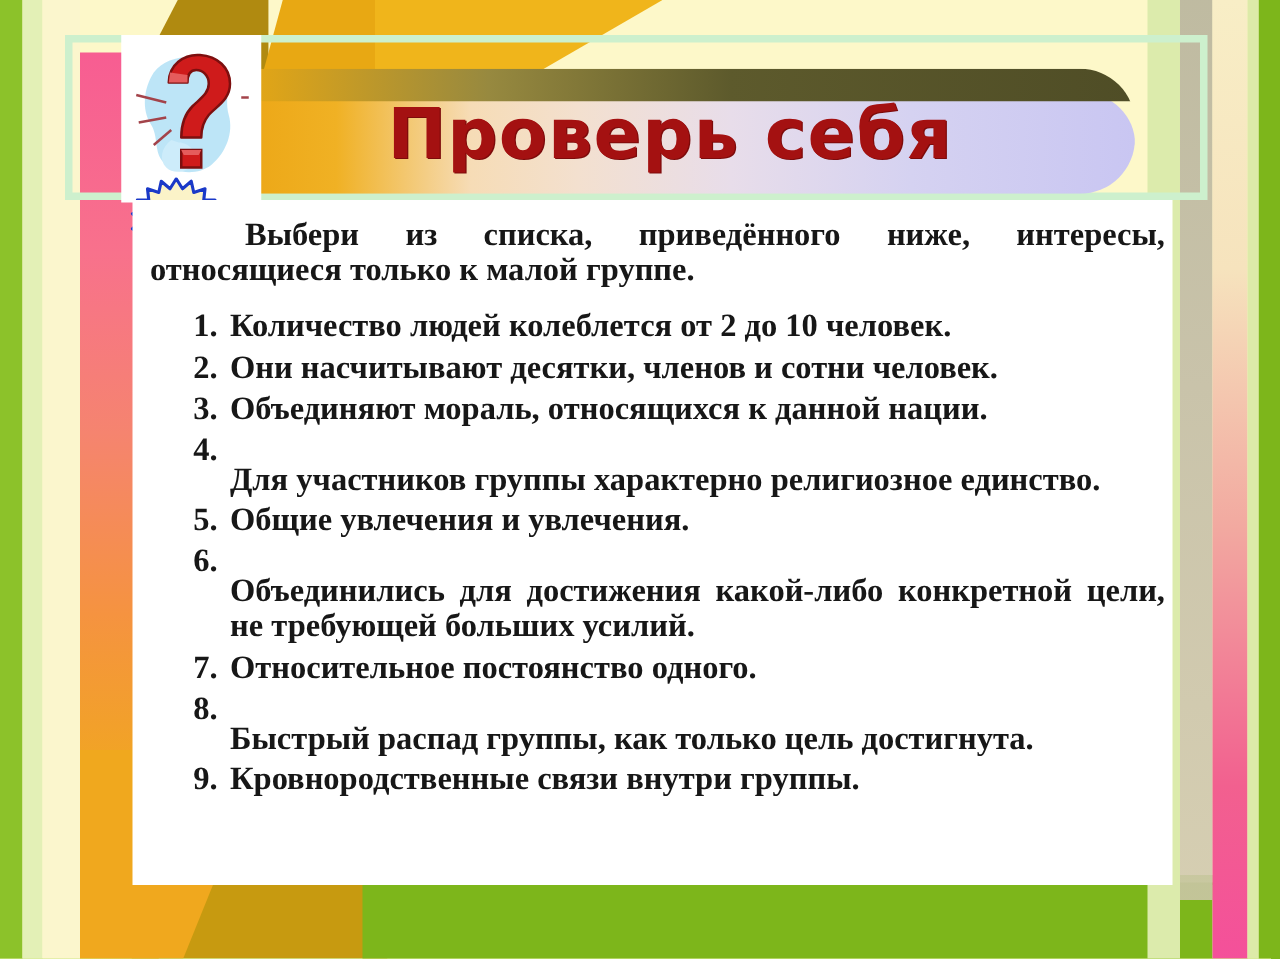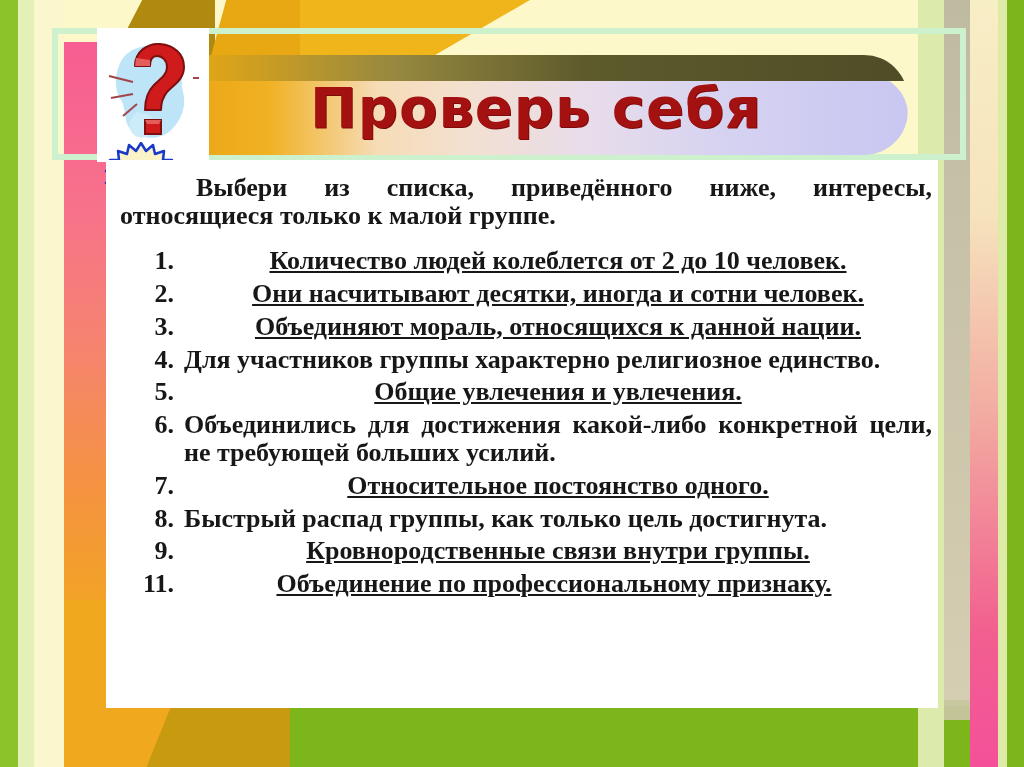--- a/index.html
+++ b/index.html
@@ -84,22 +84,22 @@
      color:#171717;line-height:1.06;margin:6px 0 0 0;padding-left:4px;text-align:justify;}
   .intro .ind{display:inline-block;width:76px;}
 
   ol.items{list-style:none;margin:18px 0 0 0;padding:0;}
   ol.items li{display:flex;align-items:flex-start;
      font-family:"Liberation Serif", serif;font-weight:bold;font-size:26px;
      color:#171717;line-height:1.07;margin-bottom:5px;}
   ol.items li .num{flex:0 0 auto;width:58px;text-align:right;padding-right:10px;}
   ol.items li .num.wide{width:58px;padding-right:2px;}
   ol.items li .txt{flex:1 1 auto;text-align:justify;text-justify:inter-word;}
-  ol.items li.hang .txt{text-align:justify;}
-  ol.items li .txt.nojust{text-align:center;text-decoration:underline;}
+  ol.items li.hang .txt{text-align:justify;margin-top:24px;}
+  ol.items li .txt.nojust{text-align:left;}
 </style>
 </head>
 <body>
 
 <div id="slide">
 
   <div class="bg-cream"></div>
 
   <div class="stripe-green-left"></div>
   <div class="stripe-pale-left"></div>
@@ -160,21 +160,21 @@
     <div class="sheet-inner">
       <p class="intro"><span class="ind"></span><span>Выбери из списка, приведённого ниже, интересы, относящиеся только к малой группе.</span></p>
 
       <ol class="items">
         <li>
             <span class="num">1.</span>
             <span class="txt nojust">Количество людей колеблется от 2 до 10 человек.</span>
           </li>
         <li>
             <span class="num">2.</span>
-            <span class="txt nojust">Они насчитывают десятки, иногда и сотни человек.</span>
+            <span class="txt nojust">Они насчитывают десятки, членов и сотни человек.</span>
           </li>
         <li>
             <span class="num">3.</span>
             <span class="txt nojust">Объединяют мораль, относящихся к данной нации.</span>
           </li>
         <li class="hang">
             <span class="num">4.</span>
             <span class="txt">Для участников группы характерно религиозное единство.</span>
           </li>
         <li>
@@ -190,21 +190,17 @@
             <span class="txt nojust">Относительное постоянство одного.</span>
           </li>
         <li class="hang">
             <span class="num">8.</span>
             <span class="txt">Быстрый распад группы, как только цель достигнута.</span>
           </li>
         <li>
             <span class="num">9.</span>
             <span class="txt nojust">Кровнородственные связи внутри группы.</span>
           </li>
-        <li>
-            <span class="num wide">11.</span>
-            <span class="txt nojust">Объединение по профессиональному признаку.</span>
-          </li>
       </ol>
     </div>
   </div>
 
 </div>
 
 </body></html>

